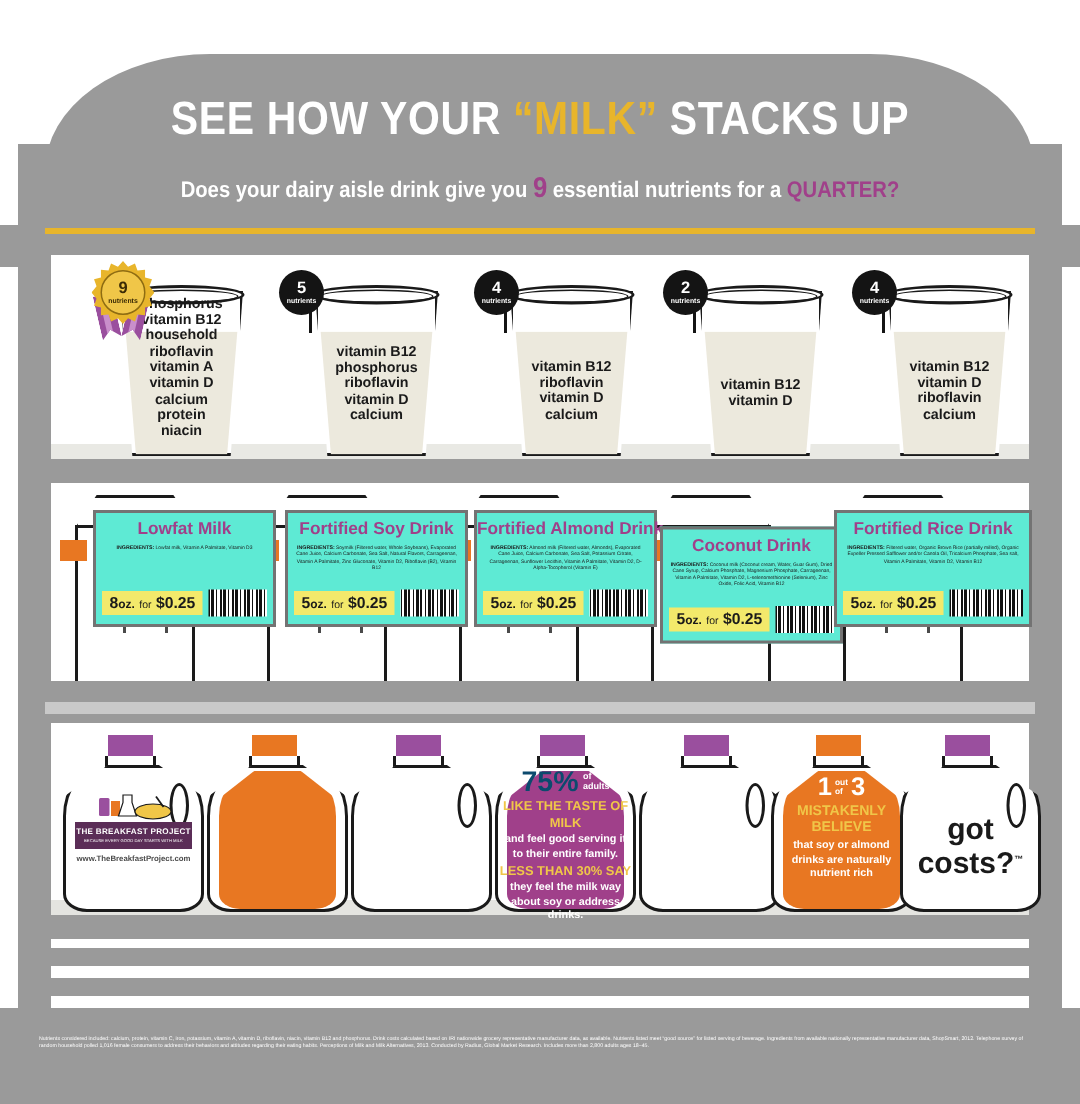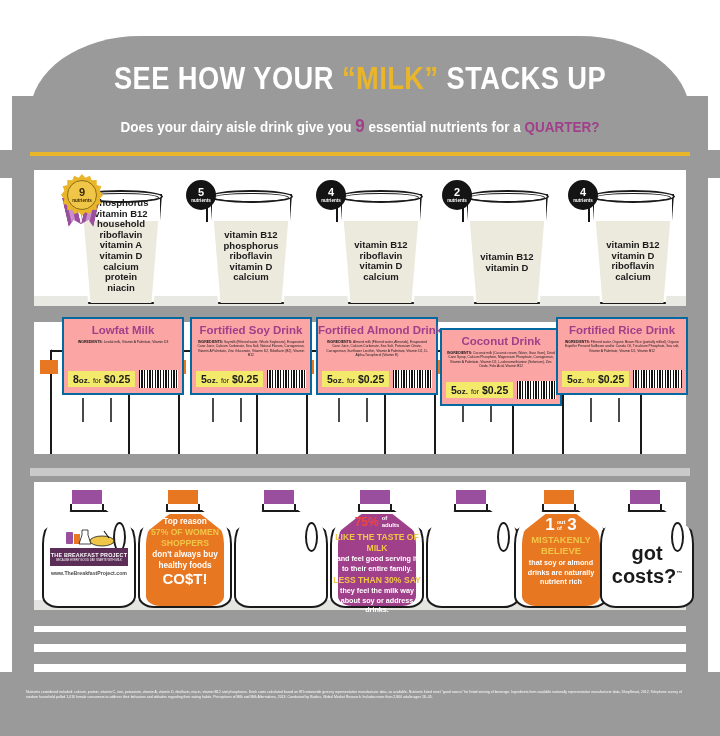--- a/index.html
+++ b/index.html
@@ -204,22 +204,22 @@
     border:2px solid #1a1a1a;
     clip-path: polygon(0% 100%, 18% 0%, 82% 0%, 100% 100%);
   }
   .carton-tab {
     position:absolute; left:0px; top:30px; width:18px; height:14px;
     background:#e87722;
   }
 
   
   .price-card {
-    position:absolute; top:317px;
-    background:#fca5a5; border:2px solid #0369a1;
+    position:absolute; top:340px;
+    background:#5eead4; border:2px solid #737373;
     z-index:6;
   }
   .pc-title {
     text-align:center; color:#a0408a; font-weight:bold;
     font-size:11.5px; line-height:14px; margin-top:4px;
     white-space:nowrap;
   }
   .pc-ing {
     font-size:3.3px; line-height:4.3px; color:#1a1a1a;
     text-align:center; padding:3px 5px 0 5px;
@@ -299,21 +299,21 @@
     font-size:20px; font-weight:bold; color:#1a1a1a; z-index:6;
     font-family:"Liberation Sans","DejaVu Sans",sans-serif;
   }
   #gotmilk sup { font-size:6px; vertical-align:super; }
 
   
   .st-l1 { font-size:8.2px; line-height:11px; }
   .st-big { font-size:15px; line-height:16px; }
   .st-hl { color:#f0c648; font-size:8.6px; line-height:11px; }
   .st-sm { font-size:7.2px; line-height:9.6px; }
-  .st-huge { font-size:12px; line-height:20px; color:#ef4444; }
+  .st-huge { font-size:19px; line-height:20px; color:#0c4a6e; }
 
   
   #footnote {
     position:absolute; left:26px; top:690px; width:668px;
     font-size:3.5px; line-height:5.4px;
     color:#ffffff; text-align:left;
   }
 </style>
 </head>
 <body>
@@ -581,28 +581,20 @@
       <div class="l2">BECAUSE EVERY GOOD DAY STARTS WITH MILK</div>
     </div>
     <div id="logo-url">www.TheBreakfastProject.com</div>
   </div>
 
   <div class="jug" style="left:130px">
     <div class="jug-cap" style="background:#e87722"></div>
     <div class="jug-neck"></div>
     <div class="jug-body"></div>
     <div class="jug-fill" style="background:#e87722"></div>
-    <div class="jug-text">
-      <div class="st-l1">Top reason</div>
-      <div class="st-hl">57% OF WOMEN</div>
-      <div class="st-hl">SHOPPERS</div>
-      <div class="st-l1">don't always buy</div>
-      <div class="st-l1">healthy  foods</div>
-      <div class="st-big">CO$T!</div>
-    </div>
   </div>
 
   <div class="jug" style="left:226px">
     <div class="jug-cap" style="background:#9a4f9e"></div>
     <div class="jug-neck"></div>
     <div class="jug-body"></div>
     <div class="jug-handle"></div>
   </div>
 
   <div class="jug" style="left:322px">

